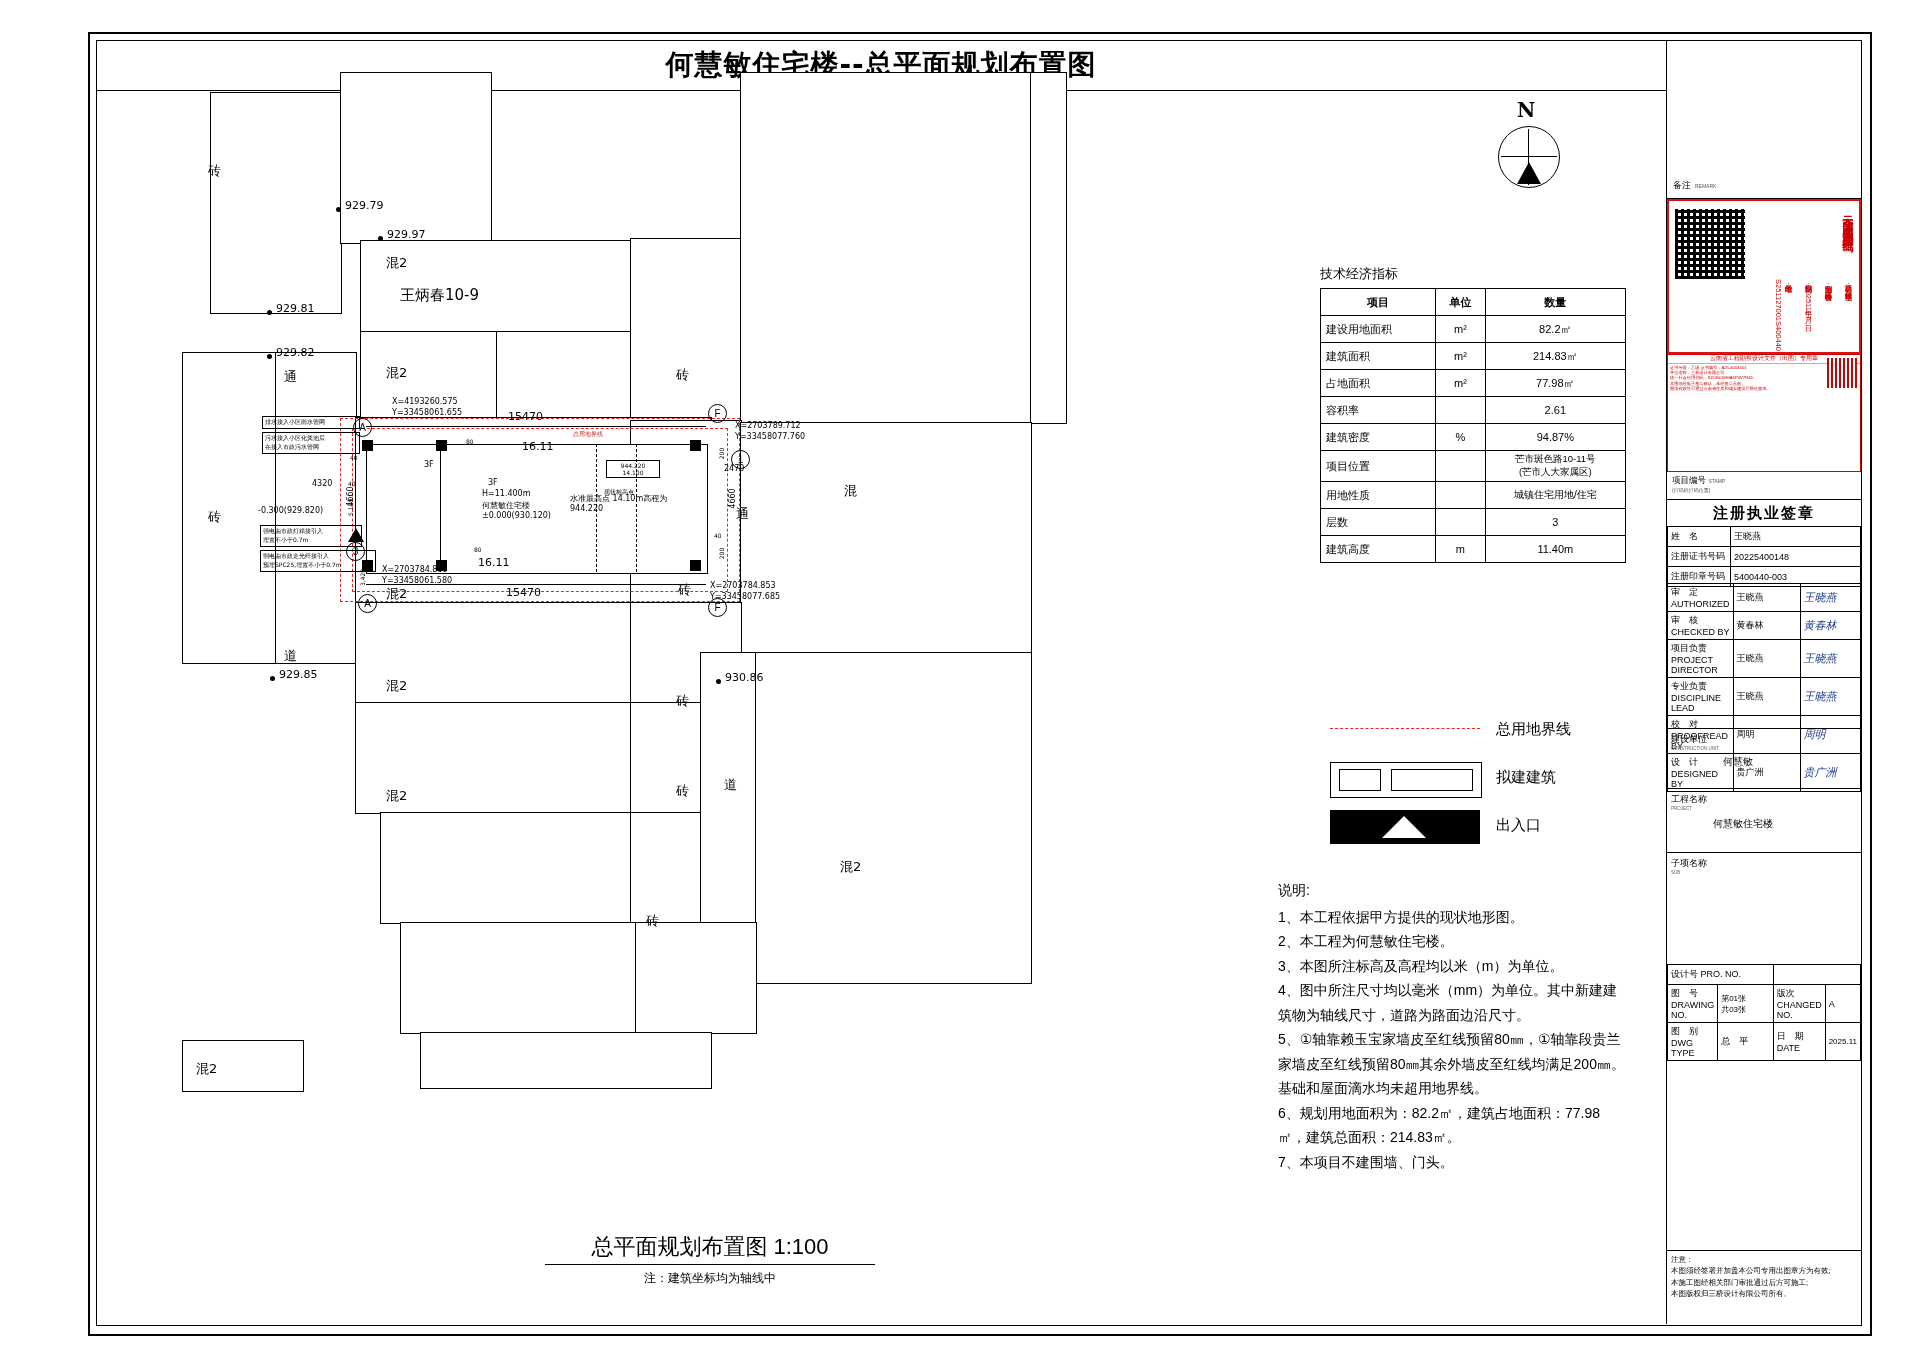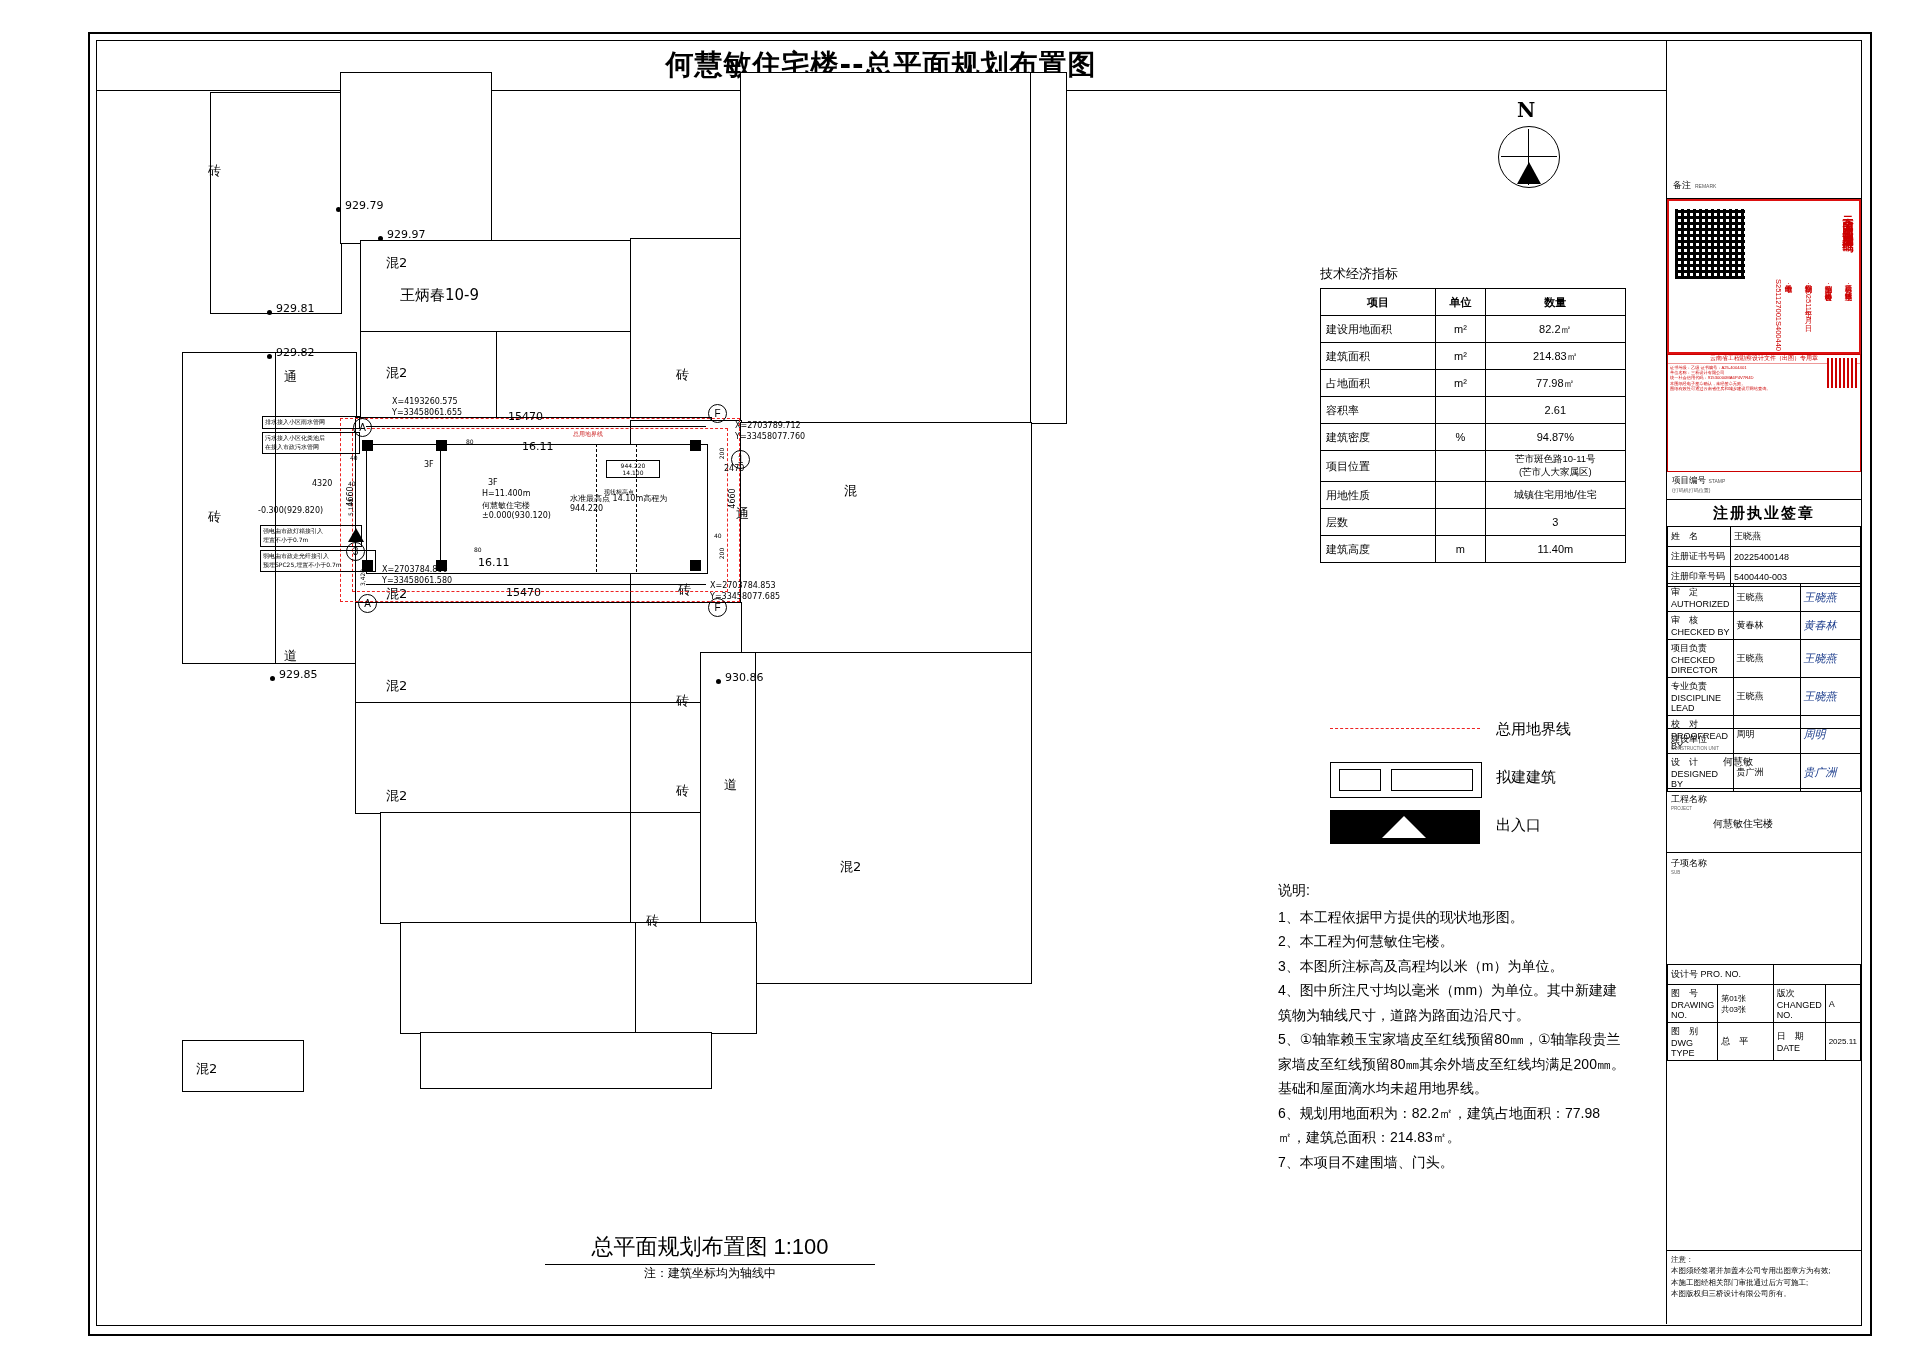--- a/index.html
+++ b/index.html
@@ -85,21 +85,21 @@
   .blackbox .tri{position:absolute;left:52px;top:6px;width:0;height:0;border-left:22px solid transparent;border-right:22px solid transparent;border-bottom:22px solid #fff;}
 
   
   .notes{position:absolute;left:1278px;top:878px;width:350px;font-size:14px;line-height:1.75;}
   .notes .hd{font-size:14px;margin-bottom:2px;}
 
   
   .cap{position:absolute;left:430px;top:1232px;width:560px;text-align:center;}
   .cap .t{font-size:22px;}
   .cap .u{border-top:1px solid #000;width:330px;margin:2px auto 0;}
-  .cap .n{font-size:12px;}
+  .cap .n{font-size:12px;margin-top:5px;}
 
   
   .redline{position:absolute;border:1.4px dashed #e22;}
   .corner{position:absolute;width:11px;height:11px;background:#000;}
   .dimline{position:absolute;border-top:1px solid #000;}
   .circ{position:absolute;width:17px;height:17px;border:1px solid #000;border-radius:50%;font-size:10px;text-align:center;line-height:17px;}
 </style>
 </head>
 <body>
 
@@ -408,21 +408,21 @@
         <td class="k"><span>审　定</span><span class="en">AUTHORIZED</span></td>
         <td style="width:60px;">王晓燕</td>
         <td class="sigfont">王晓燕</td>
       </tr>
       <tr>
         <td class="k"><span>审　核</span><span class="en">CHECKED BY</span></td>
         <td>黄春林</td>
         <td class="sigfont">黄春林</td>
       </tr>
       <tr>
-        <td class="k"><span>项目负责</span><span class="en">CHECKED DIRECTOR</span></td>
+        <td class="k"><span>项目负责</span><span class="en">PROJECT DIRECTOR</span></td>
         <td>王晓燕</td>
         <td class="sigfont">王晓燕</td>
       </tr>
       <tr>
         <td class="k"><span>专业负责</span><span class="en">DISCIPLINE LEAD</span></td>
         <td>王晓燕</td>
         <td class="sigfont">王晓燕</td>
       </tr>
       <tr>
         <td class="k"><span>校　对</span><span class="en">PROOFREAD BY</span></td>

